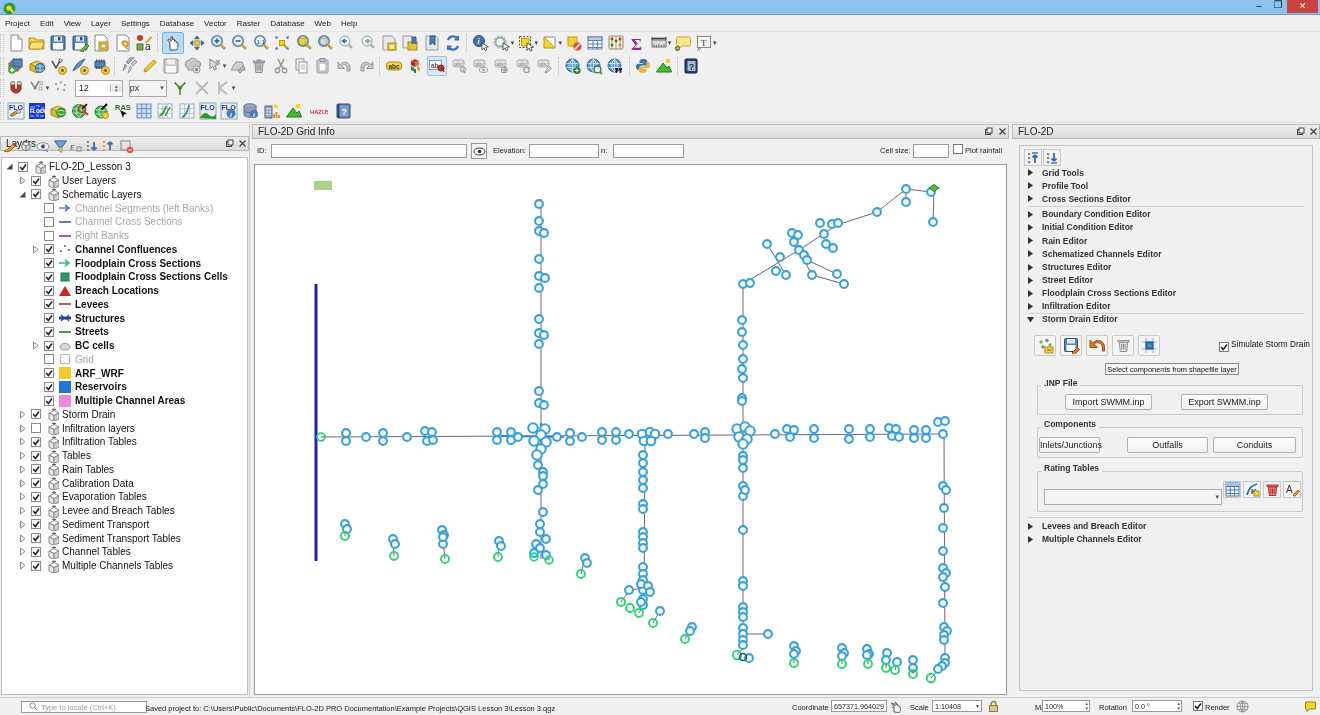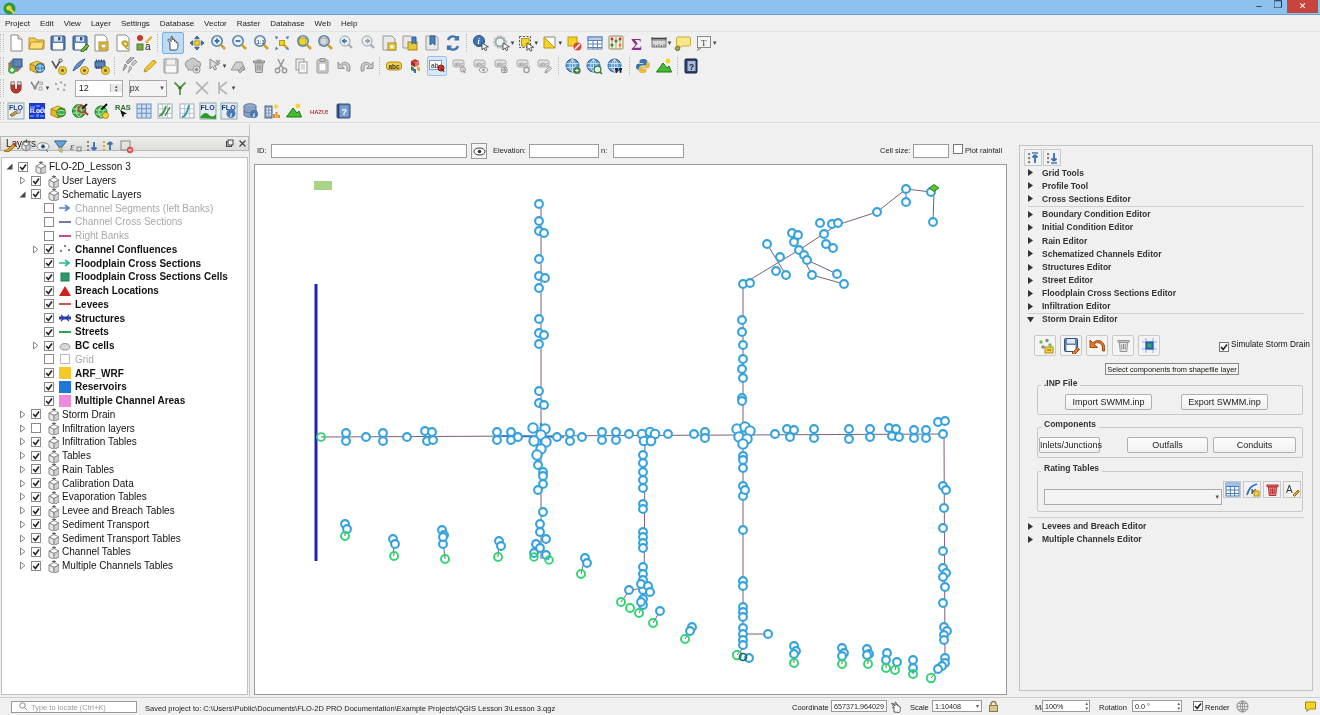--- a/index.html
+++ b/index.html
@@ -1327,20 +1327,28 @@
             <path d="M14 6v6l-5 2.5v-6z" fill="#d0d0d0" stroke="#888"></path>
             <path d="M7 2.5h4M9 1v3" stroke="#666" stroke-width="1"></path>
           </svg>
         </span>
         <span class="tlab">Multiple Channels Tables</span>
       </div>
     </div>
 </div>
 
 <div class="cpanel">
+  <div class="dock-h" style="left:0;top:0;width:757px;height:15px;">FLO-2D Grid Info
+    <span class="dkbtn" style="left:731px;"><svg width="9" height="9" viewBox="0 0 9 9" style="">
+          <rect x="1.5" y="2.5" width="5" height="5" fill="none" stroke="#444"></rect>
+          <rect x="3" y="1" width="5" height="5" fill="#f0f0f0" stroke="#444"></rect>
+        </svg></span><span class="dkbtn" style="left:745px;"><svg width="9" height="9" viewBox="0 0 9 9" style="">
+          <path d="M1.5 1.5 7.5 7.5M7.5 1.5 1.5 7.5" stroke="#444" stroke-width="1.3"></path>
+        </svg></span>
+  </div>
   <div class="gi-form">
     <span style="position:absolute;left:5px;top:6px;">ID:</span>
     <span class="field" style="left:19px;top:4px;width:196px;"></span>
     <span style="position:absolute;left:219px;top:3px;width:16px;height:16px;border:1px solid #9a9a9a;background:#f4f4f4;display:inline-flex;align-items:center;justify-content:center;">
         <svg width="13" height="13" viewBox="0 0 13 13" style="">
           <ellipse cx="6.5" cy="6.5" rx="5.5" ry="3.5" fill="#fff" stroke="#333"></ellipse>
           <circle cx="6.5" cy="6.5" r="1.8" fill="#333"></circle>
         </svg>
       </span>
     <span style="position:absolute;left:241px;top:6px;">Elevation:</span>
@@ -1626,20 +1634,28 @@
         <circle cx="885" cy="665" r="4" fill="none" stroke="#2fd573" stroke-width="1.9"></circle>
         <circle cx="894" cy="667" r="4" fill="none" stroke="#2fd573" stroke-width="1.9"></circle>
         <circle cx="912" cy="671" r="4" fill="none" stroke="#2fd573" stroke-width="1.9"></circle>
         <circle cx="930" cy="675" r="4.2" fill="none" stroke="#2fd573" stroke-width="1.9"></circle>
         <path d="M928 185l5-3.5 5 3.5-5 3.5z" fill="#5abf3a" stroke="#2a8a1a"></path>
         <circle cx="742" cy="654" r="3.5" fill="none" stroke="#1a5a70" stroke-width="1.6"></circle>
       </svg></div>
 </div>
 
 <div class="rpanel">
+  <div class="dock-h" style="left:0;top:0;width:308px;height:15px;">FLO-2D
+    <span class="dkbtn" style="left:283px;"><svg width="9" height="9" viewBox="0 0 9 9" style="">
+          <rect x="1.5" y="2.5" width="5" height="5" fill="none" stroke="#444"></rect>
+          <rect x="3" y="1" width="5" height="5" fill="#f0f0f0" stroke="#444"></rect>
+        </svg></span><span class="dkbtn" style="left:296px;"><svg width="9" height="9" viewBox="0 0 9 9" style="">
+          <path d="M1.5 1.5 7.5 7.5M7.5 1.5 1.5 7.5" stroke="#444" stroke-width="1.3"></path>
+        </svg></span>
+  </div>
   <div class="rbody">
     <span class="rtbtn" style="position:absolute;left:4px;top:3px;">
         <svg width="13" height="13" viewBox="0 0 13 13" style="">
           <rect x="1" y="2" width="2.2" height="2.2" fill="#888"></rect>
           <rect x="1" y="6" width="2.2" height="2.2" fill="#888"></rect>
           <rect x="1" y="10" width="2.2" height="2.2" fill="#888"></rect>
           <path d="M8 12V4M8 4 5.5 6.5M8 4l2.5 2.5" stroke="#3a6fb0" stroke-width="1.8" fill="none"></path>
           <path d="M5 2h6" stroke="#3a6fb0" stroke-width="1.4"></path>
         </svg>
       </span>
@@ -1816,21 +1832,21 @@
       <div class="ritem" style="top:386.5px;">
         <svg width="9" height="9" viewBox="0 0 9 9" style="">
           <path d="M2 1l5 3.5L2 8z" fill="#333"></path>
         </svg>
         <span>Multiple Channels Editor</span>
       </div>
   </div>
 </div>
 
 <div class="statusbar">
-  <span class="sb-input" style="left:11px;top:3px;width:126px;color:#999;padding-left:7px;"><svg width="9" height="9" viewBox="0 0 9 9" style="vertical-align:-1px;margin-right:3px;">
+  <span class="sb-input" style="left:21px;top:3px;width:126px;color:#999;padding-left:7px;"><svg width="9" height="9" viewBox="0 0 9 9" style="vertical-align:-1px;margin-right:3px;">
         <circle cx="3.5" cy="3.5" r="2.7" fill="none" stroke="#888"></circle>
         <path d="M5.5 5.5 8 8" stroke="#888"></path>
       </svg>Type to locate (Ctrl+K)</span>
   <span style="position:absolute;left:145px;top:6px;">Saved project to: C:\Users\Public\Documents\FLO-2D PRO Documentation\Example Projects\QGIS Lesson 3\Lesson 3.qgz</span>
   <span style="position:absolute;left:792px;top:5px;">Coordinate</span>
   <span class="sb-input" style="left:831px;width:56px;font-size:7.2px;">657371,964029</span>
   <span style="position:absolute;left:890px;top:2px;"><svg width="13" height="13" viewBox="0 0 13 13" style="">
         <path d="M4 12V7L2.5 5c-.4-.6.4-1.3 1-.7L5 6V2.8c0-.8 1.1-.8 1.2 0l.2 2c.1-.9 1.2-.8 1.3 0l.1 1.2c.2-.7 1.2-.6 1.3.1l.1 1.1c.2-.5 1.1-.4 1.2.2 0 0 .2 2-.2 3.2-.3 1.2-.9 1.9-.9 1.9z" fill="#fff" stroke="#333" stroke-width=".8"></path>
         <path d="M1 3l3 1M2 8l2-1" stroke="#333" stroke-width=".7"></path>
       </svg></span>

